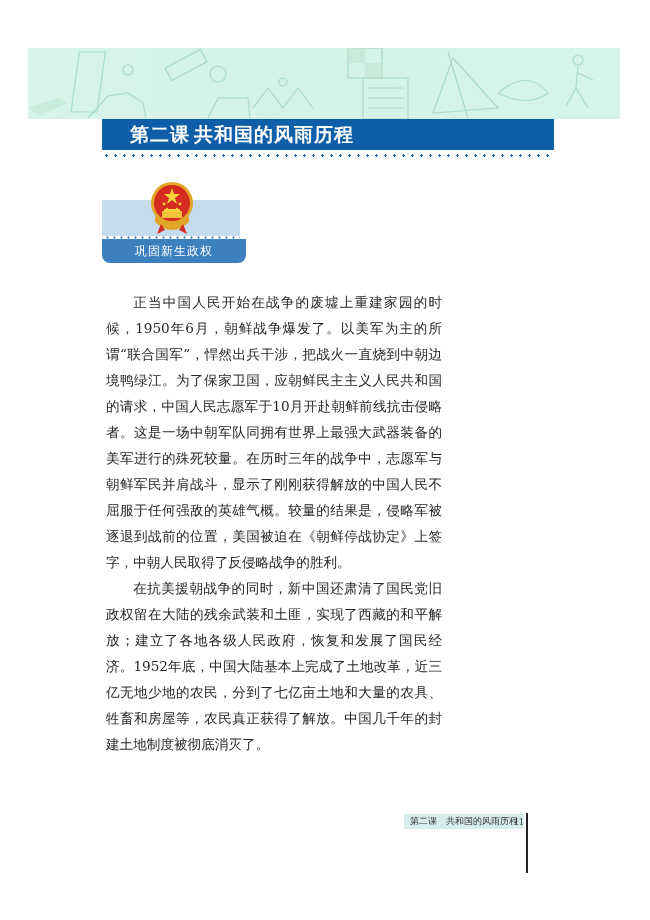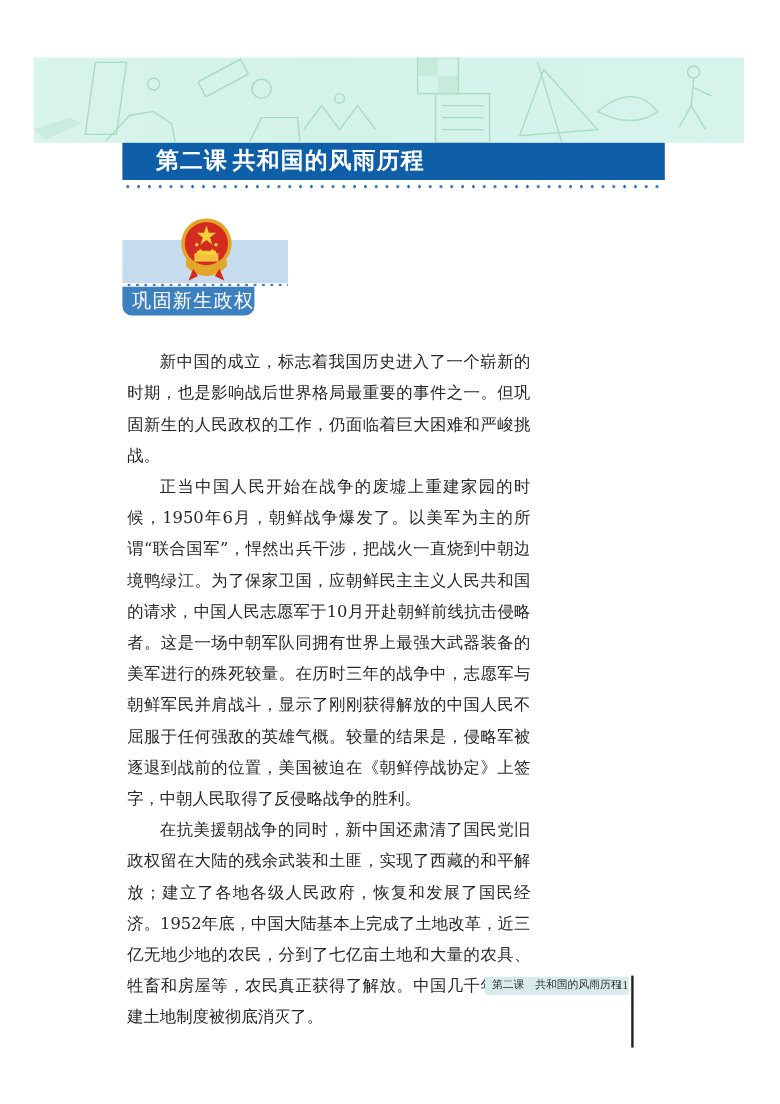--- a/index.html
+++ b/index.html
@@ -39,27 +39,27 @@
     position: absolute; left: 0; top: 0; width: 138px; height: 36px;
     background: #c6dbee;
   }
   .badge-dots {
     position: absolute; left: 2px; top: 36px; width: 136px; height: 3px;
     background-image: radial-gradient(circle, #3a7bbd 0.9px, transparent 1.2px);
     background-size: 7px 3px;
     background-repeat: repeat-x;
   }
   .badge-bottom {
-    position: absolute; left: 0; top: 39px; width: 110px; height: 24px;
+    position: absolute; left: 0; top: 39px; width: 144px; height: 24px;
     background: #3d80bf;
     border-radius: 0 0 8px 8px;
     color: #ffffff;
     font-family: "DejaVu Sans", "Liberation Sans", sans-serif;
-    font-size: 16px; line-height: 24px;
-    text-align: right;
+    font-size: 12px; line-height: 24px;
+    text-align: center;
     letter-spacing: 1px;
   }
   .emblem {
     position: absolute; left: 149px; top: 180px; width: 46px; height: 56px;
   }
   .body-text {
     position: absolute; left: 106px; top: 289px; width: 336px;
     font-size: 13.6px; line-height: 26px;
     color: #262626;
     text-align: justify;
@@ -133,20 +133,19 @@
     <circle cx="18" cy="29" r="1.2" fill="#f6d23a"></circle>
     <circle cx="28" cy="29" r="1.2" fill="#f6d23a"></circle>
     <rect x="13" y="31" width="20" height="7" fill="#f2c23a"></rect>
     <rect x="15" y="29" width="16" height="3" fill="#f6d23a"></rect>
     <path d="M6 36 Q23 52 40 36 L40 42 Q23 58 6 42 Z" fill="#e2a526"></path>
     <path d="M12 44 L8 54 L16 50 Z M34 44 L38 54 L30 50 Z" fill="#d42a1f"></path>
   </svg>
 </div>
 
 <div class="body-text">
-  <p>新中国的成立，标志着我国历史进入了一个崭新的时期，也是影响战后世界格局最重要的事件之一。但巩固新生的人民政权的工作，仍面临着巨大困难和严峻挑战。</p>
   <p>正当中国人民开始在战争的废墟上重建家园的时候，1950年6月，朝鲜战争爆发了。以美军为主的所谓“联合国军”，悍然出兵干涉，把战火一直烧到中朝边境鸭绿江。为了保家卫国，应朝鲜民主主义人民共和国的请求，中国人民志愿军于10月开赴朝鲜前线抗击侵略者。这是一场中朝军队同拥有世界上最强大武器装备的美军进行的殊死较量。在历时三年的战争中，志愿军与朝鲜军民并肩战斗，显示了刚刚获得解放的中国人民不屈服于任何强敌的英雄气概。较量的结果是，侵略军被逐退到战前的位置，美国被迫在《朝鲜停战协定》上签字，中朝人民取得了反侵略战争的胜利。</p>
   <p>在抗美援朝战争的同时，新中国还肃清了国民党旧政权留在大陆的残余武装和土匪，实现了西藏的和平解放；建立了各地各级人民政府，恢复和发展了国民经济。1952年底，中国大陆基本上完成了土地改革，近三亿无地少地的农民，分到了七亿亩土地和大量的农具、牲畜和房屋等，农民真正获得了解放。中国几千年的封建土地制度被彻底消灭了。</p>
 </div>
 
 <div class="footer-label">第二课　共和国的风雨历程</div>
 <div class="footer-line"></div>
 <div class="page-num">11</div>
 
 </body></html>

